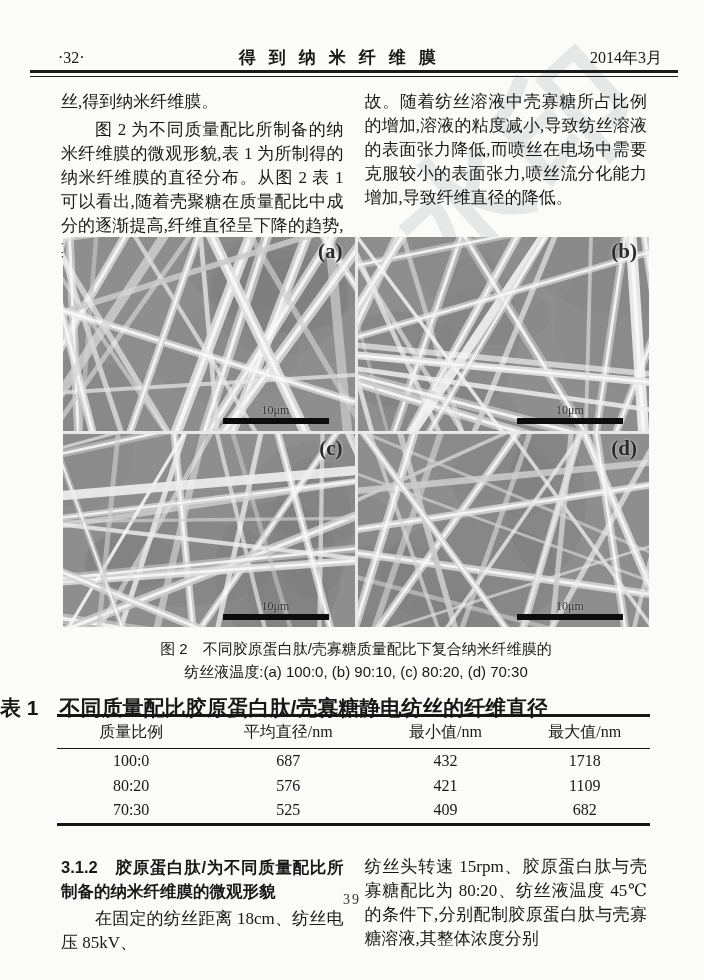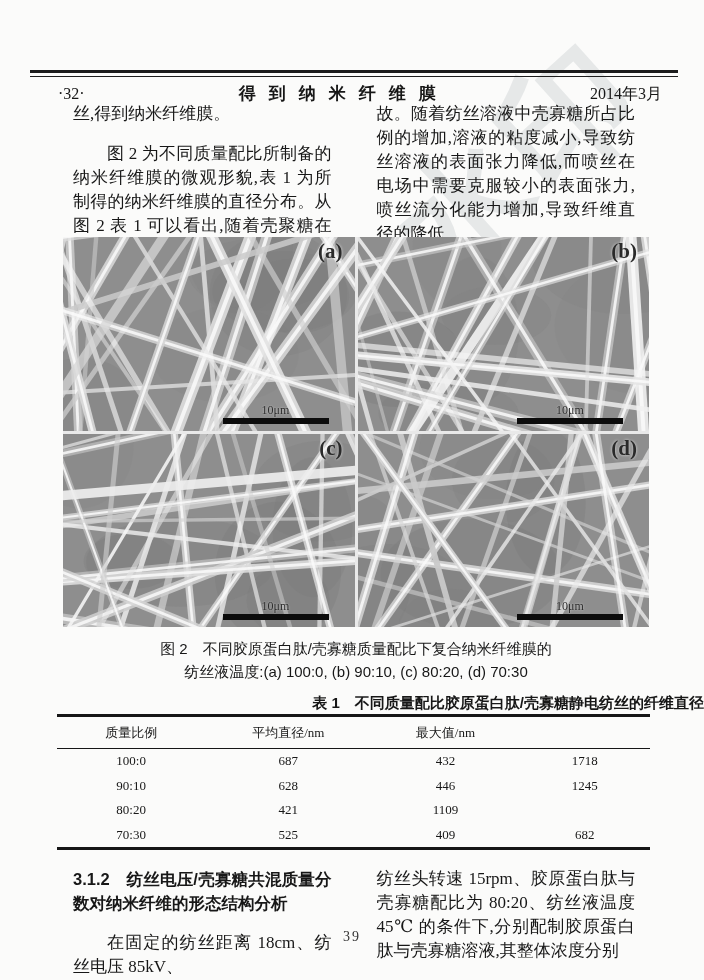--- a/index.html
+++ b/index.html
@@ -7,32 +7,32 @@
         overflow:hidden;font-family:"Liberation Serif","DejaVu Serif",serif;color:#171717;}
 
   
   .watermark{position:absolute;top:96px;left:380px;font-size:132px;line-height:1;
              color:#7e8a92;opacity:.16;transform:rotate(-42deg);
              font-family:"Liberation Sans","DejaVu Sans",sans-serif;font-weight:bold;
              letter-spacing:6px;pointer-events:none;user-select:none;}
 
   
   .header{position:absolute;top:46px;left:58px;right:42px;display:flex;
-          justify-content:space-between;align-items:baseline;font-size:16px;margin-top:36px;}
+          justify-content:space-between;align-items:baseline;font-size:16px;}
   .header .journal{font-weight:bold;font-size:17px;letter-spacing:13px;text-indent:13px;}
   .header .pn{font-size:16px;}
   .rule{position:absolute;top:70px;left:30px;right:26px;height:3px;
         border-top:3px solid #1c1c1c;border-bottom:1.5px solid #1c1c1c;}
 
   
   .cols{position:absolute;left:57px;width:594px;display:flex;gap:13px;}
   .cols.top{top:86px;}
   .cols.bottom{top:851px;}
   .col{width:291px;font-size:17px;line-height:24px;text-align:justify;}
-  .col p{margin:16px;}
+  .col p{margin:4px;}
   .indent{text-indent:2em;}
   .h3{font-family:"Liberation Sans","DejaVu Sans",sans-serif;font-weight:bold;
       font-size:16.5px;line-height:24px;}
 
   
   .figure{position:absolute;top:237px;left:63px;width:586px;height:390px;
           display:grid;grid-template-columns:1fr 1fr;grid-template-rows:1fr 1fr;
           gap:3px;background:#e9e9e9;}
   .sem-panel{position:relative;overflow:hidden;background:#8e8e8e;margin:0;}
   .fibers{position:absolute;top:0;left:0;width:100%;height:100%;display:block;}
@@ -43,32 +43,32 @@
                   text-shadow:0 0 2px rgba(255,255,255,.6);
                   font-family:"Liberation Serif",serif;}
   .sem-scale-bar{display:block;height:6px;background:#0c0c0c;margin-top:1px;}
 
   
   .caption{position:absolute;top:637px;left:63px;width:586px;text-align:center;
            font-family:"Liberation Sans","DejaVu Sans",sans-serif;font-weight:normal;
            font-size:15px;line-height:23px;}
 
   
-  .table-title{position:absolute;top:694px;left:0;width:704px;text-align:right;
+  .table-title{position:absolute;top:694px;left:0;width:704px;text-align:left;
                font-family:"Liberation Sans","DejaVu Sans",sans-serif;font-weight:bold;
-               font-size:15px;}
+               font-size:21px;}
   .dtable{position:absolute;top:714px;left:57px;width:593px;
-          border-top:3px solid #161616;border-bottom:3px solid #161616;font-size:13px;}
+          border-top:3px solid #161616;border-bottom:3px solid #161616;font-size:16px;}
   .trow{display:grid;grid-template-columns:25% 28% 25% 22%;text-align:center;
         align-items:center;}
   .trow.head{height:31px;border-bottom:1.5px solid #161616;}
   .trow.body{height:24.5px;}
 
   
-  .footer{position:absolute;top:929px;left:0;width:704px;text-align:center;
+  .footer{position:absolute;top:892px;left:0;width:704px;text-align:center;
           font-size:14px;letter-spacing:2px;color:#333;}
 </style>
 </head>
 <body>
 
 <div class="page">
 
   <div class="watermark">水印</div>
 
   <div class="header">
@@ -328,50 +328,46 @@
     <div>图 2　不同胶原蛋白肽/壳寡糖质量配比下复合纳米纤维膜的</div>
     <div>纺丝液温度:(a) 100:0, (b) 90:10, (c) 80:20, (d) 70:30</div>
   </div>
 
   <div class="table-title">表 1　不同质量配比胶原蛋白肽/壳寡糖静电纺丝的纤维直径</div>
 
   <div class="dtable">
     <div class="trow head">
       <span>质量比例</span>
       <span>平均直径/nm</span>
+      <span>最小值/nm</span>
       <span>最大值/nm</span>
     </div>
     <div class="trow body">
       <span>100:0</span>
       <span>687</span>
       <span>432</span>
       <span>1718</span>
     </div>
     <div class="trow body">
-      <span>90:10</span>
-      <span>628</span>
-      <span>446</span>
-      <span>1245</span>
-    </div>
-    <div class="trow body">
       <span>80:20</span>
+      <span>576</span>
       <span>421</span>
       <span>1109</span>
     </div>
     <div class="trow body">
       <span>70:30</span>
       <span>525</span>
       <span>409</span>
       <span>682</span>
     </div>
   </div>
 
   <div class="cols bottom">
     <div class="col">
-      <p class="h3">3.1.2　纺丝电压/壳寡糖共混质量分数对纳米纤维的形态结构分析</p>
+      <p class="h3">3.1.2　胶原蛋白肽/为不同质量配比所制备的纳米纤维膜的微观形貌</p>
       <p class="indent">在固定的纺丝距离 18cm、纺丝电压 85kV、</p>
     </div>
     <div class="col">
       <p>纺丝头转速 15rpm、胶原蛋白肽与壳寡糖配比为 80:20、纺丝液温度 45℃ 的条件下,分别配制胶原蛋白肽与壳寡糖溶液,其整体浓度分别</p>
     </div>
   </div>
 
   <div class="footer">39</div>
 
 </div>

